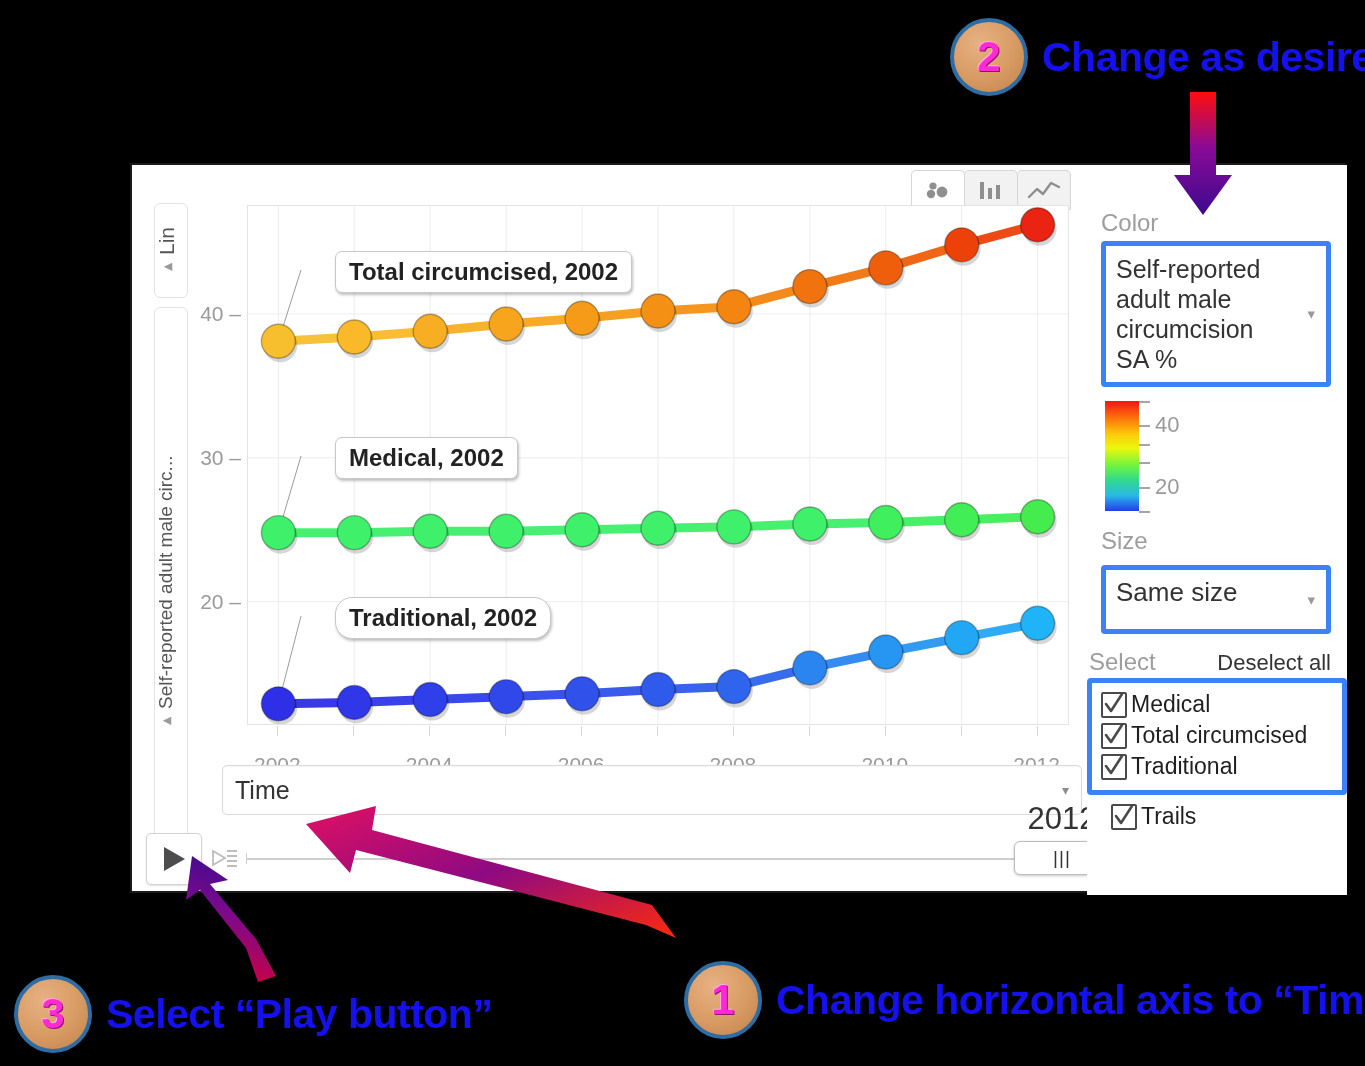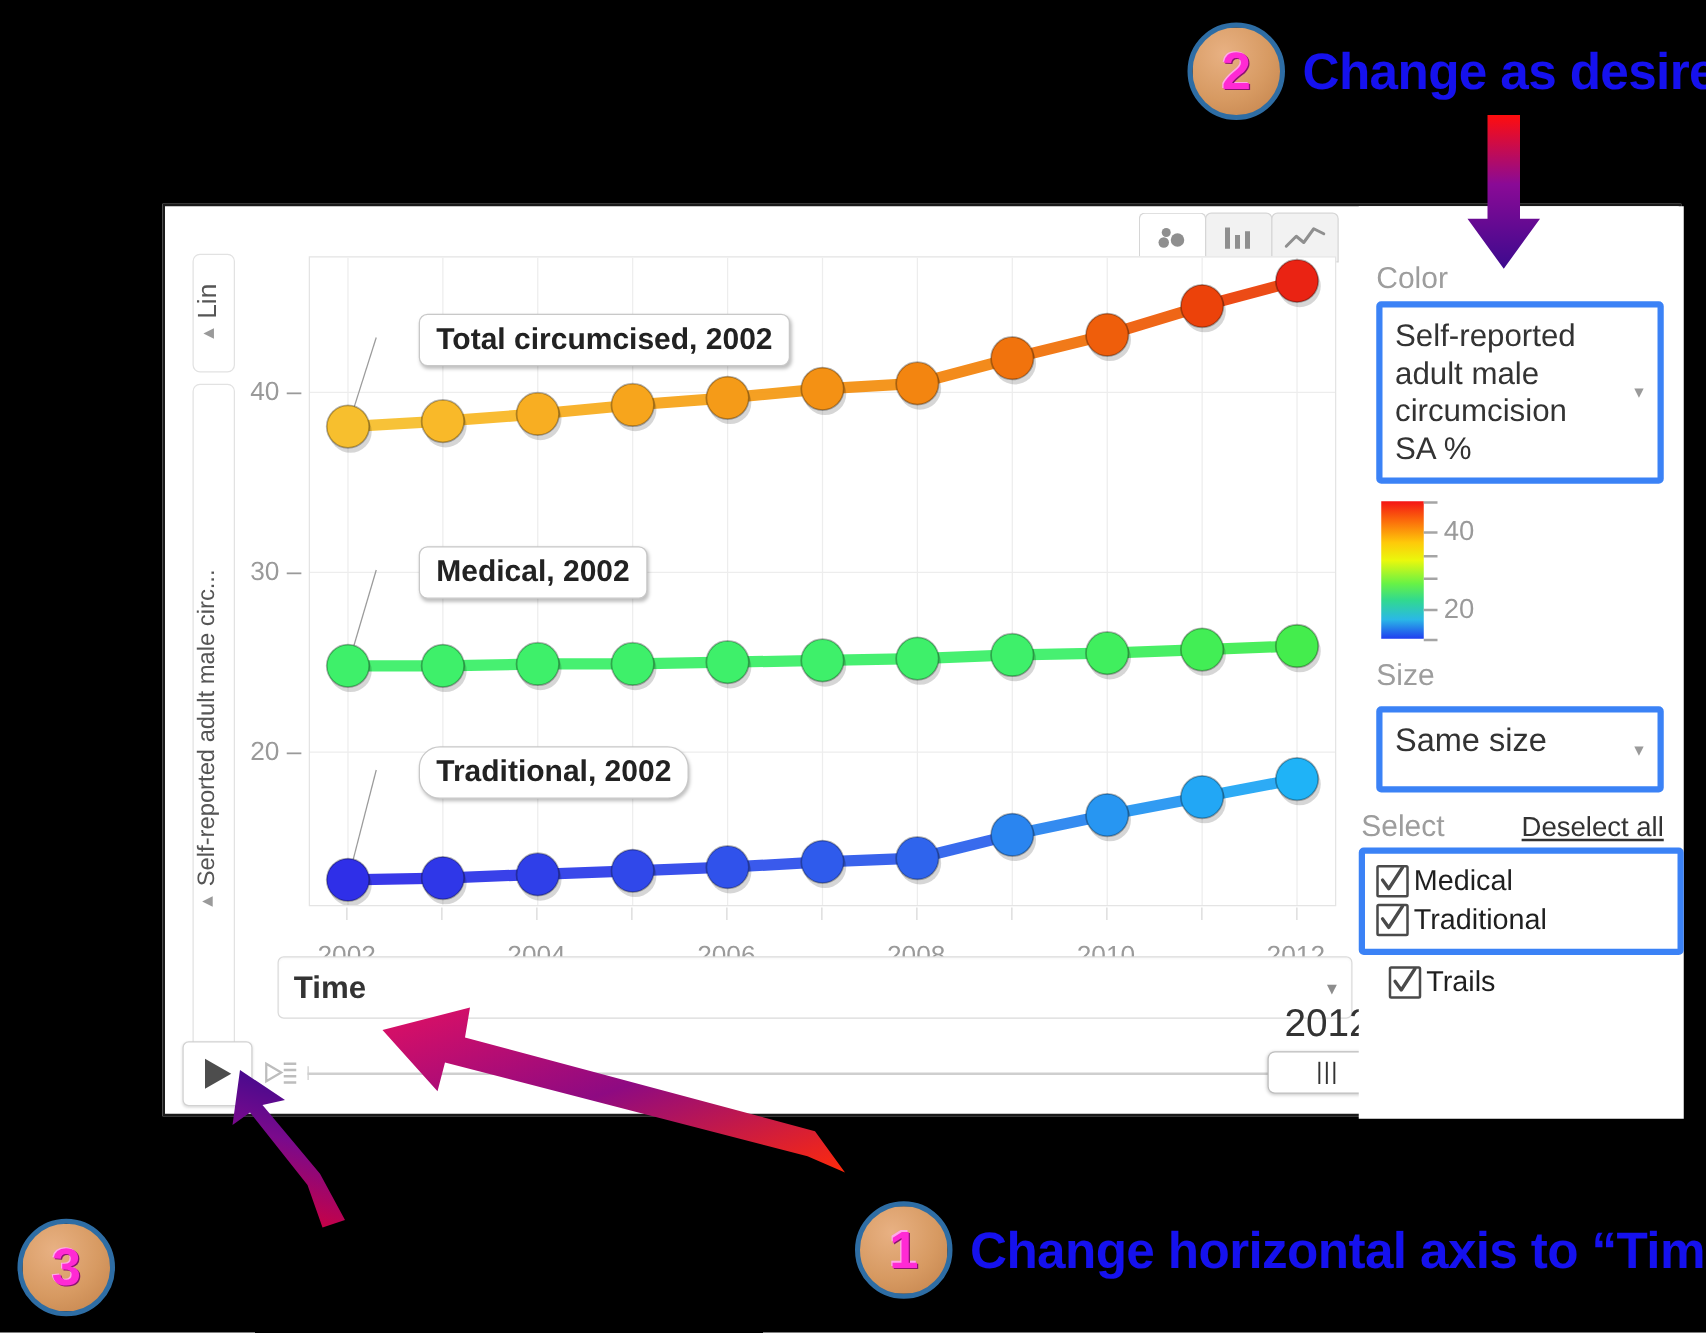--- a/index.html
+++ b/index.html
@@ -58,21 +58,20 @@
     padding:6px 13px;font-size:24px;font-weight:bold;color:#222;white-space:nowrap;
     box-shadow:1px 2px 3px rgba(0,0,0,.25);z-index:6;
   }
 
   
   .haxis-select{
     position:absolute;left:90px;top:600px;width:860px;height:50px;
     border:1px solid #dadada;border-radius:5px;background:#fff;box-sizing:border-box;
     display:flex;align-items:center;padding:0 12px;font-size:25px;color:#333;
     box-shadow:inset 0 1px 2px rgba(0,0,0,.04);
-    font-weight:bold;
   }
   .haxis-select .caret{margin-left:auto;color:#8d8d8d;font-size:14px;}
 
   
   .play-row{position:absolute;left:14px;top:668px;width:1190px;height:52px;}
   .play-btn{
     position:absolute;left:0;top:0;width:56px;height:52px;border:1px solid #d2d2d2;
     border-radius:5px;background:#fff;box-sizing:border-box;
     display:flex;align-items:center;justify-content:center;box-shadow:0 1px 2px rgba(0,0,0,.12);
   }
@@ -105,21 +104,21 @@
 
   .legend-wrap{position:relative;margin:14px 0 0 18px;width:200px;height:110px;}
   .legend-bar{
     position:absolute;left:0;top:0;width:34px;height:110px;
     background:linear-gradient(to bottom,#f41414 0%,#fb6a0b 14%,#fec90a 30%,#eaf80c 43%,#67f246 60%,#31d98f 72%,#2ab8e6 86%,#1f3df0 100%);
   }
   .legend-tick{position:absolute;left:34px;width:11px;height:2px;background:#a5a5a5;}
   .legend-val{position:absolute;left:50px;transform:translateY(-50%);font-size:22px;color:#9a9a9a;}
 
   .select-head{display:flex;align-items:baseline;margin:4px 16px 2px 2px;}
-  #deselect-all{margin-left:auto;font-size:22px;color:#333;text-decoration:underline;}
+  #deselect-all{margin-left:auto;font-size:22px;color:#333;}
   .cb-list{margin:0;padding:6px 0 8px 0;}
   .cb-row{display:flex;align-items:center;padding:2px 0 2px 9px;font-size:23px;color:#1f1f1f;}
   .cb{
     width:22px;height:22px;border:2px solid #4a4a4a;background:#fff;margin-right:4px;
     position:relative;flex:none;border-radius:2px;
   }
   .cb svg{position:absolute;left:1px;top:-2px;}
   #trails-row{margin:6px 0 0 15px;}
 
   
@@ -409,20 +408,28 @@
               </svg>
             </span>
             <span>Medical</span>
           </div>
           <div class="cb-row">
             <span class="cb">
               <svg width="20" height="24" viewBox="0 0 20 24">
                 <polyline points="2,12 7,19 18,2" fill="none" stroke="#4a4a4a" stroke-width="2.6" stroke-linecap="round" stroke-linejoin="round"></polyline>
               </svg>
             </span>
+            <span>Total circumcised</span>
+          </div>
+          <div class="cb-row">
+            <span class="cb">
+              <svg width="20" height="24" viewBox="0 0 20 24">
+                <polyline points="2,12 7,19 18,2" fill="none" stroke="#4a4a4a" stroke-width="2.6" stroke-linecap="round" stroke-linejoin="round"></polyline>
+              </svg>
+            </span>
             <span>Traditional</span>
           </div>
         </div>
 
       <div class="cb-row" id="trails-row">
         <span class="cb">
           <svg width="20" height="24" viewBox="0 0 20 24">
               <polyline points="2,12 7,19 18,2" fill="none" stroke="#4a4a4a" stroke-width="2.6" stroke-linecap="round" stroke-linejoin="round"></polyline>
             </svg>
         </span>
@@ -475,15 +482,16 @@
     <div class="bubble">
       <span>1</span>
     </div>
     <div class="callout-text">Change horizontal axis to “Time”</div>
   </div>
 
   <div class="callout" id="callout-3">
     <div class="bubble">
       <span>3</span>
     </div>
+    <div class="callout-text">Select “Play button”</div>
   </div>
 
 </div>
 
 </body></html>

